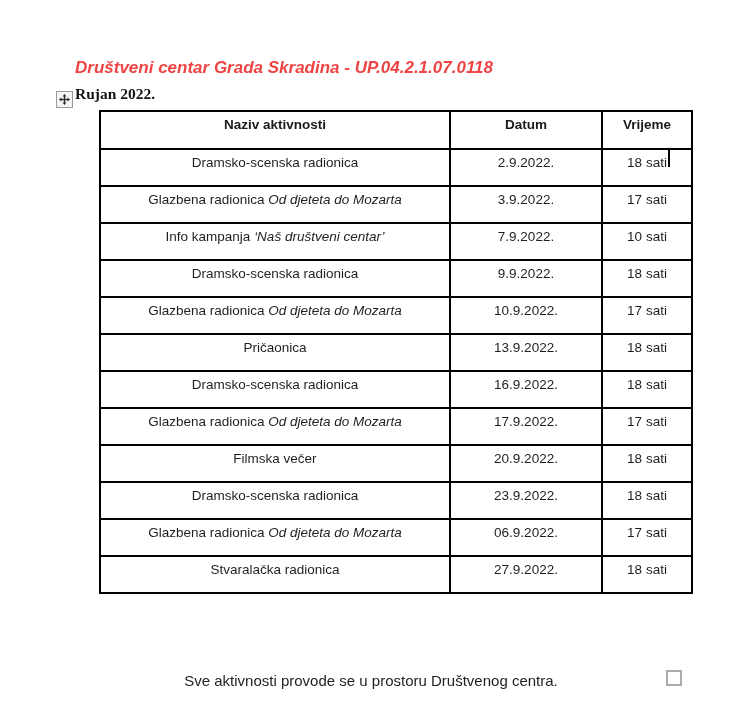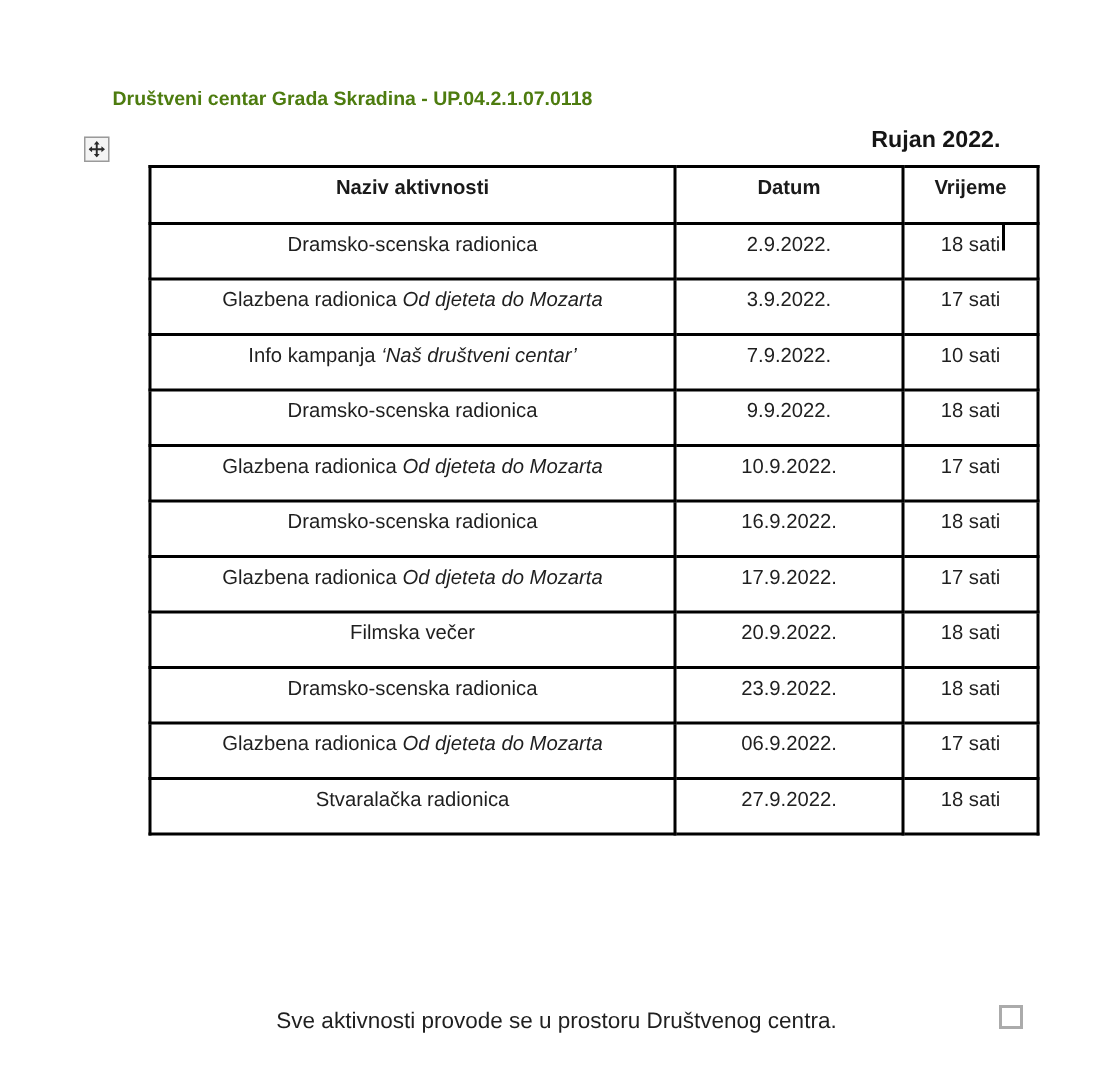--- a/index.html
+++ b/index.html
@@ -7,33 +7,35 @@
     width: 738px; height: 720px;
     background: #ffffff;
     position: relative;
     overflow: hidden;
     font-family: "Liberation Sans", sans-serif;
     color: #1a1a1a;
   }
   .doc-title {
     position: absolute;
     left: 75px; top: 58px;
-    font-size: 13px;
+    font-size: 17px;
     font-weight: bold;
+    font-style: italic;
     white-space: nowrap;
-    color: #4d7c0f;
+    color: #ef4444;
   }
   .doc-subtitle {
     position: absolute;
     left: 75px; top: 85px;
     width: 592px;
-    text-align: right;
+    text-align: left;
     font-size: 15.5px;
     font-weight: bold;
     color: #151515;
+    font-family: Liberation Serif, serif;
   }
   .move-handle {
     position: absolute;
     left: 56px; top: 91px;
     width: 15px; height: 15px;
     border: 1px solid #9a9a9a;
     background: #f4f4f4;
     display: flex;
     align-items: center;
     justify-content: center;
@@ -143,20 +145,25 @@
     <td>18 sati</td>
   </tr>
 
   <tr>
     <td><span>Glazbena radionica </span><span class="it">Od djeteta do Mozarta</span></td>
     <td>10.9.2022.</td>
     <td>17 sati</td>
   </tr>
 
 
+  <tr>
+    <td><span>Pričaonica</span><span class="it"></span></td>
+    <td>13.9.2022.</td>
+    <td>18 sati</td>
+  </tr>
 
   <tr>
     <td><span>Dramsko-scenska radionica</span><span class="it"></span></td>
     <td>16.9.2022.</td>
     <td>18 sati</td>
   </tr>
 
   <tr>
     <td><span>Glazbena radionica </span><span class="it">Od djeteta do Mozarta</span></td>
     <td>17.9.2022.</td>

